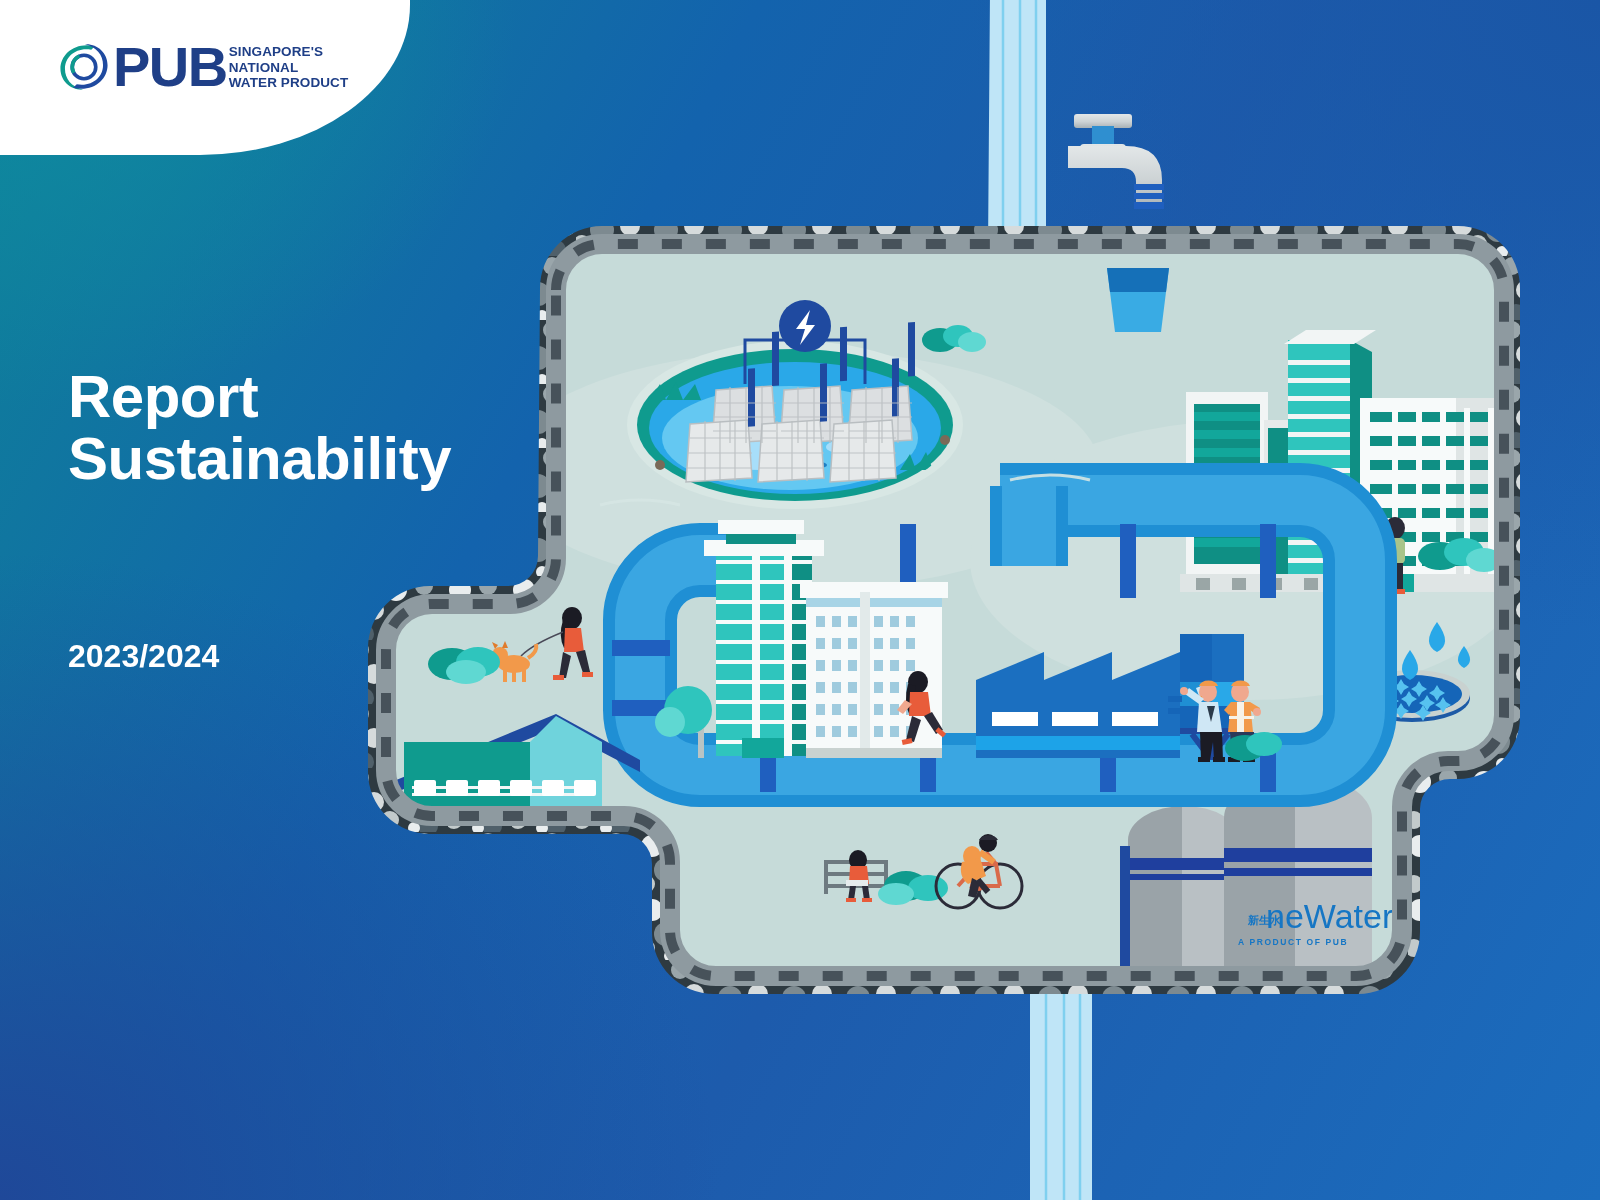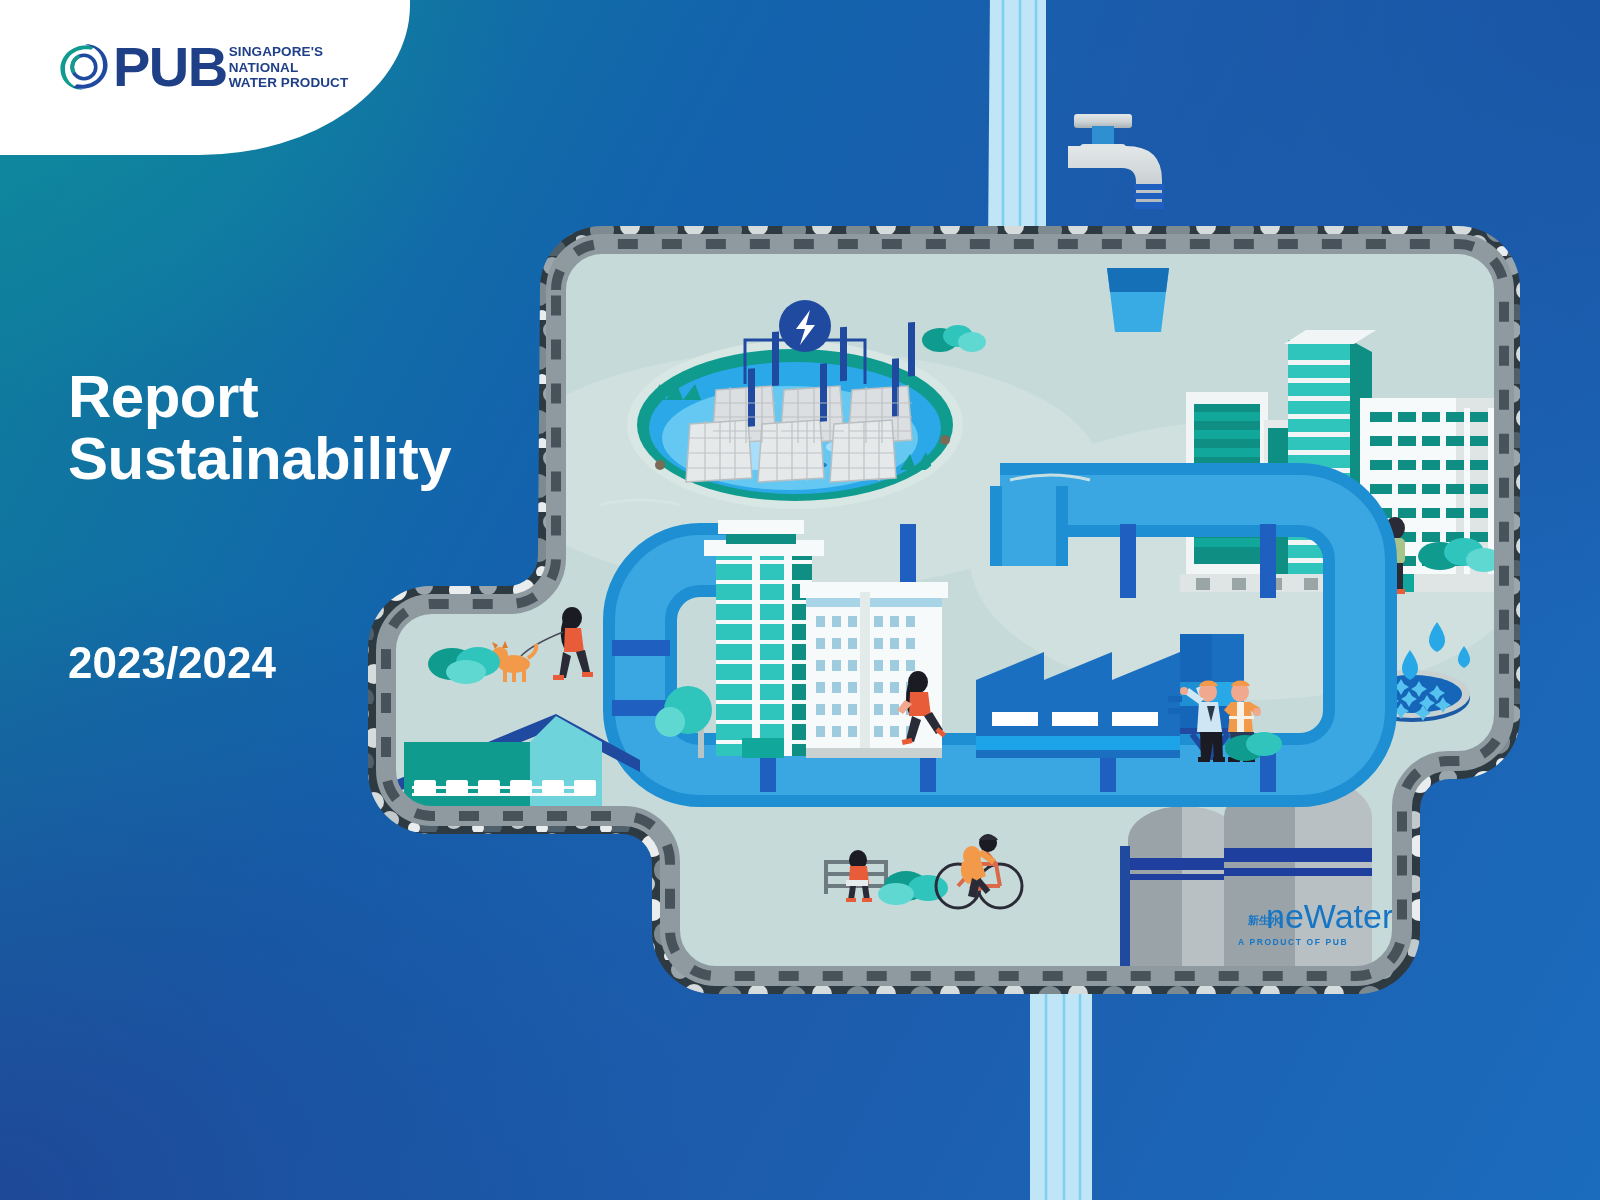--- a/index.html
+++ b/index.html
@@ -43,21 +43,21 @@
   #headline {
     position:absolute; left:68px; top:366px; width:560px;
     color:#ffffff;
   }
   #headline .t-line {
     font-size:60px; font-weight:bold; line-height:1.03;
     letter-spacing:-.5px; white-space:nowrap;
   }
   #year {
     position:absolute; left:68px; top:638px;
-    color:#ffffff; font-size:44px; font-weight:bold; letter-spacing:0px;
+    color:#ffffff; font-size:32px; font-weight:bold; letter-spacing:0px;
   }
   
   #illus { position:absolute; left:0; top:0; width:1600px; height:1200px; }
 </style>
 </head>
 <body>
 
 <div id="cover">
 
   <svg id="illus" viewBox="0 0 1600 1200">

